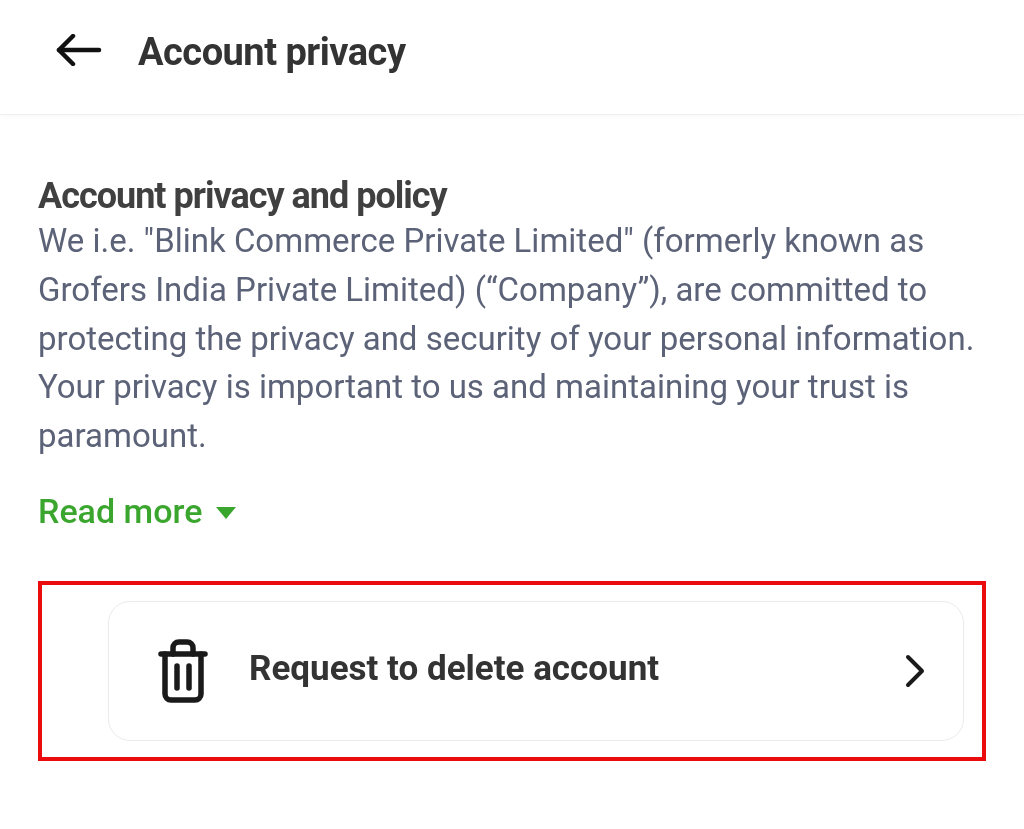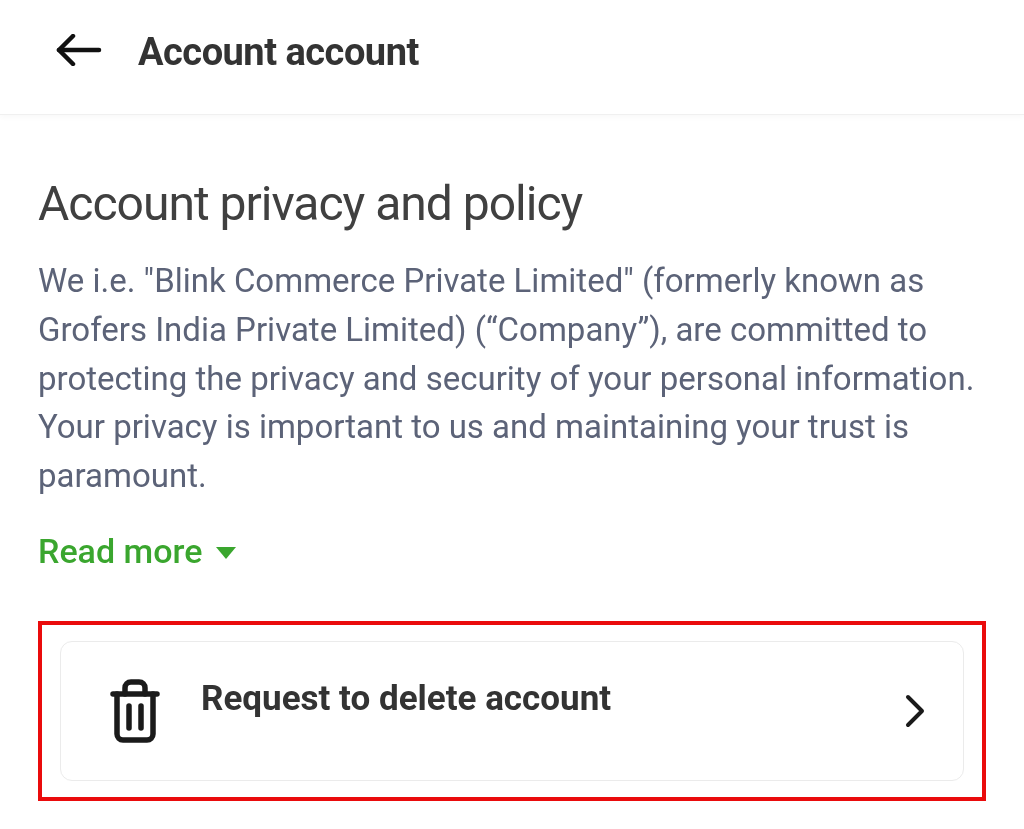--- a/index.html
+++ b/index.html
@@ -35,25 +35,24 @@
     .header-title {
       font-size: 38px;
       font-weight: 700;
       color: #333333;
       letter-spacing: -0.5px;
     }
     .content {
       padding: 60px 38px 0 38px;
     }
     .main-heading {
-      font-size: 48px;
-      font-weight: 400;
+      font-size: 36px;
+      font-weight: 700;
       color: #404040;
       letter-spacing: -1px;
-      margin-bottom: 25px;
     }
     .description {
       font-size: 33px;
       line-height: 1.48;
       color: #5c6378;
       margin-bottom: 30px;
     }
     .read-more {
       display: inline-flex;
       align-items: center;
@@ -72,25 +71,27 @@
       border-top: 12px solid #3aa62e;
       margin-top: 4px;
     }
     .highlight-box {
       margin-top: 50px;
       border: 4px solid #ea0b0c;
       padding: 16px 18px;
     }
     .card {
       border: 1px solid #ebebeb;
-      border-radius: 12px;
+      border-radius: 22px;
       padding: 36px 38px 36px 44px;
       display: flex;
+      align-items: center;
       gap: 36px;
       cursor: pointer;
+      margin-left: 48px;
     }
     .trash-icon {
       flex-shrink: 0;
       display: flex;
       align-items: center;
     }
     .trash-icon svg {
       width: 60px;
       height: 66px;
     }
@@ -123,21 +124,21 @@
 
 <div class="header">
   <div class="back-arrow">
     <span>
       <svg viewBox="0 0 48 32" fill="none" stroke="#111111" stroke-width="4.5" stroke-linecap="round" stroke-linejoin="round">
         <line x1="4" y1="16" x2="44" y2="16"></line>
         <polyline points="18,2 4,16 18,30"></polyline>
       </svg>
     </span>
   </div>
-  <div class="header-title">Account account</div>
+  <div class="header-title">Account privacy</div>
 </div>
 
 <div class="content">
   <h1 class="main-heading">Account privacy and policy</h1>
   <p class="description">We i.e. "Blink Commerce Private Limited" (formerly known as Grofers India Private Limited) (“Company”), are committed to protecting the privacy and security of your personal information. Your privacy is important to us and maintaining your trust is paramount.</p>
   <div class="read-more">
     <span>Read more</span>
     <span class="read-more-caret"></span>
   </div>
 

